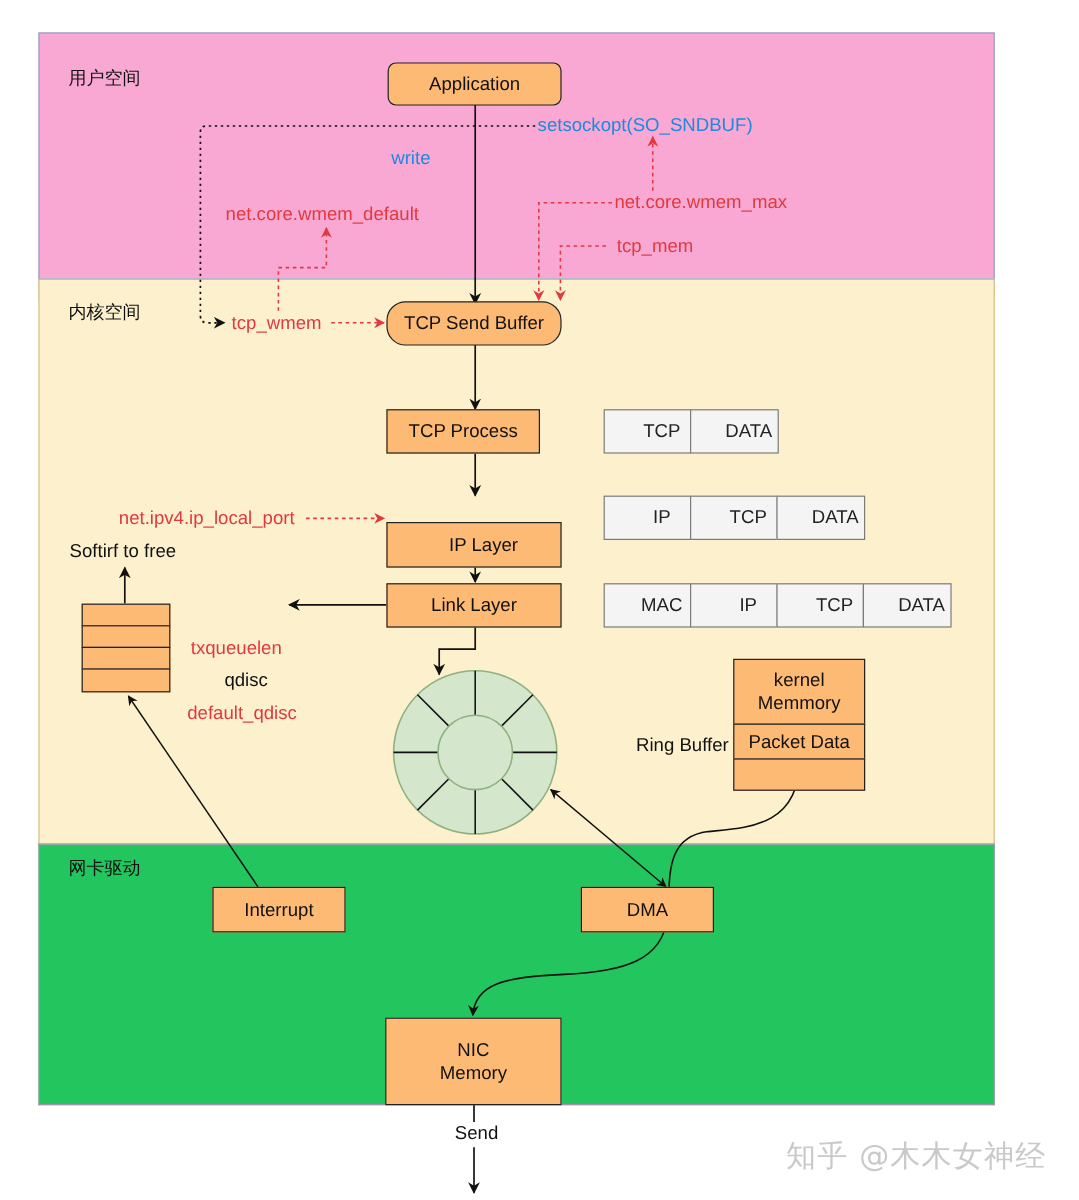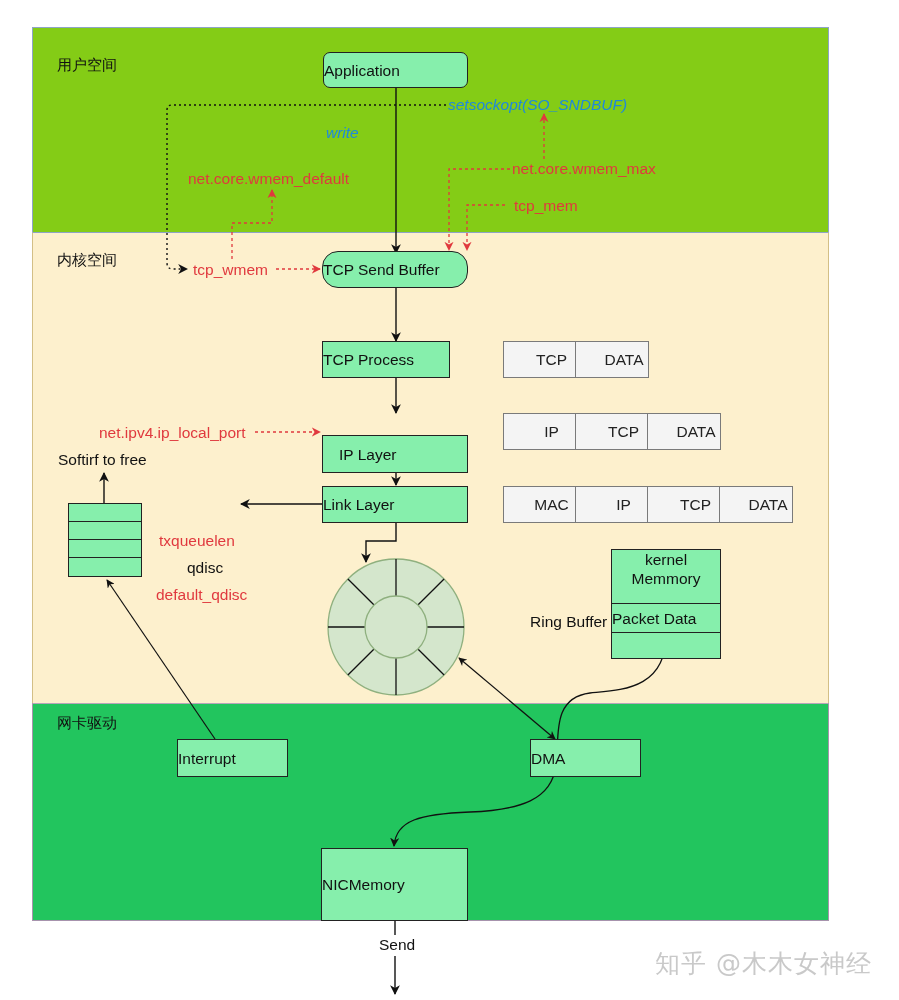--- a/index.html
+++ b/index.html
@@ -1,30 +1,30 @@
 <!DOCTYPE html>
 <html><head>
 <meta charset="utf-8">
 <style>
   html, body { margin:0; padding:0; background:#ffffff; }
   body { width:899px; height:1000px; position:relative; overflow:hidden;
          font-family:"Liberation Sans", sans-serif; color:#111; }
   .zone { position:absolute; left:32px; width:797px; box-sizing:border-box; }
-  #zone-user { top:27px; height:222px; background:#84cc16; border:1px solid #8ea4c6; }
+  #zone-user { top:27px; height:222px; background:#f9a8d4; border:1px solid #8ea4c6; }
   #zone-kernel { top:232px; height:472px; background:#fdf0cd; border:1px solid #d3bf86; border-top:1px solid #8ea4c6; }
   #zone-driver { top:703px; height:218px; background:#22c55e; border:1px solid #a793ad; border-top:1px solid #b7a5ba;}
   .zone-label { position:absolute; left:24px; font-size:15px; color:#111; }
-  .box { position:absolute; background:#86efac; border:1.4px solid #222; box-sizing:border-box;
-         display:flex; align-items:center; text-align:center;
+  .box { position:absolute; background:#fdba74; border:1.4px solid #222; box-sizing:border-box;
+         display:flex; align-items:center; justify-content:center; text-align:center;
          font-size:15.5px; line-height:19px; }
   .seg { position:absolute; background:#f4f4f4; border:1.4px solid #7a7a7a; box-sizing:border-box;
          display:flex; align-items:center; justify-content:center; font-size:15.5px; color:#222;padding-left:24px; }
   .lbl { position:absolute; font-size:15.5px; white-space:nowrap; }
   .red { color:#e0393e; }
-  .blue { color:#1f88dc;font-style:italic; }
+  .blue { color:#1f88dc; }
   .dark { color:#111; }
   .wm { position:absolute; left:655px; top:947px; font-size:25px; color:#c9c9c9; letter-spacing:1px;
         font-family:"DejaVu Sans", sans-serif; }
   svg#wires { position:absolute; left:0; top:0; }
 </style>
 </head>
 <body>
 
 <div class="zone" id="zone-user">
   <span class="zone-label" style="top:28px;">用户空间</span>
@@ -99,24 +99,24 @@
 </div>
 <div class="box" style="left:322px;top:435px;width:146px;height:38px;padding-left:16px;">
   <span>IP Layer</span>
 </div>
 <div class="box" style="left:322px;top:486px;width:146px;height:37px;">
   <span>Link Layer</span>
 </div>
 <div class="box" style="left:177px;top:739px;width:111px;height:38px;">
   <span>Interrupt</span>
 </div>
-<div class="box" style="left:530px;top:739px;width:111px;height:38px;">
+<div class="box" style="left:484px;top:739px;width:111px;height:38px;">
   <span>DMA</span>
 </div>
-<div class="box" style="left:321px;top:848px;width:147px;height:73px;">
+<div class="box" style="left:321px;top:848px;width:147px;height:73px;flex-direction:column;">
   <span>NIC</span>
   <span>Memory</span>
 </div>
 
 <div class="box" style="left:611px;top:549px;width:110px;height:55px;flex-direction:column;">
   <span>kernel</span>
   <span>Memmory</span>
 </div>
 <div class="box" style="left:611px;top:603px;width:110px;height:30px;">
   <span>Packet Data</span>

